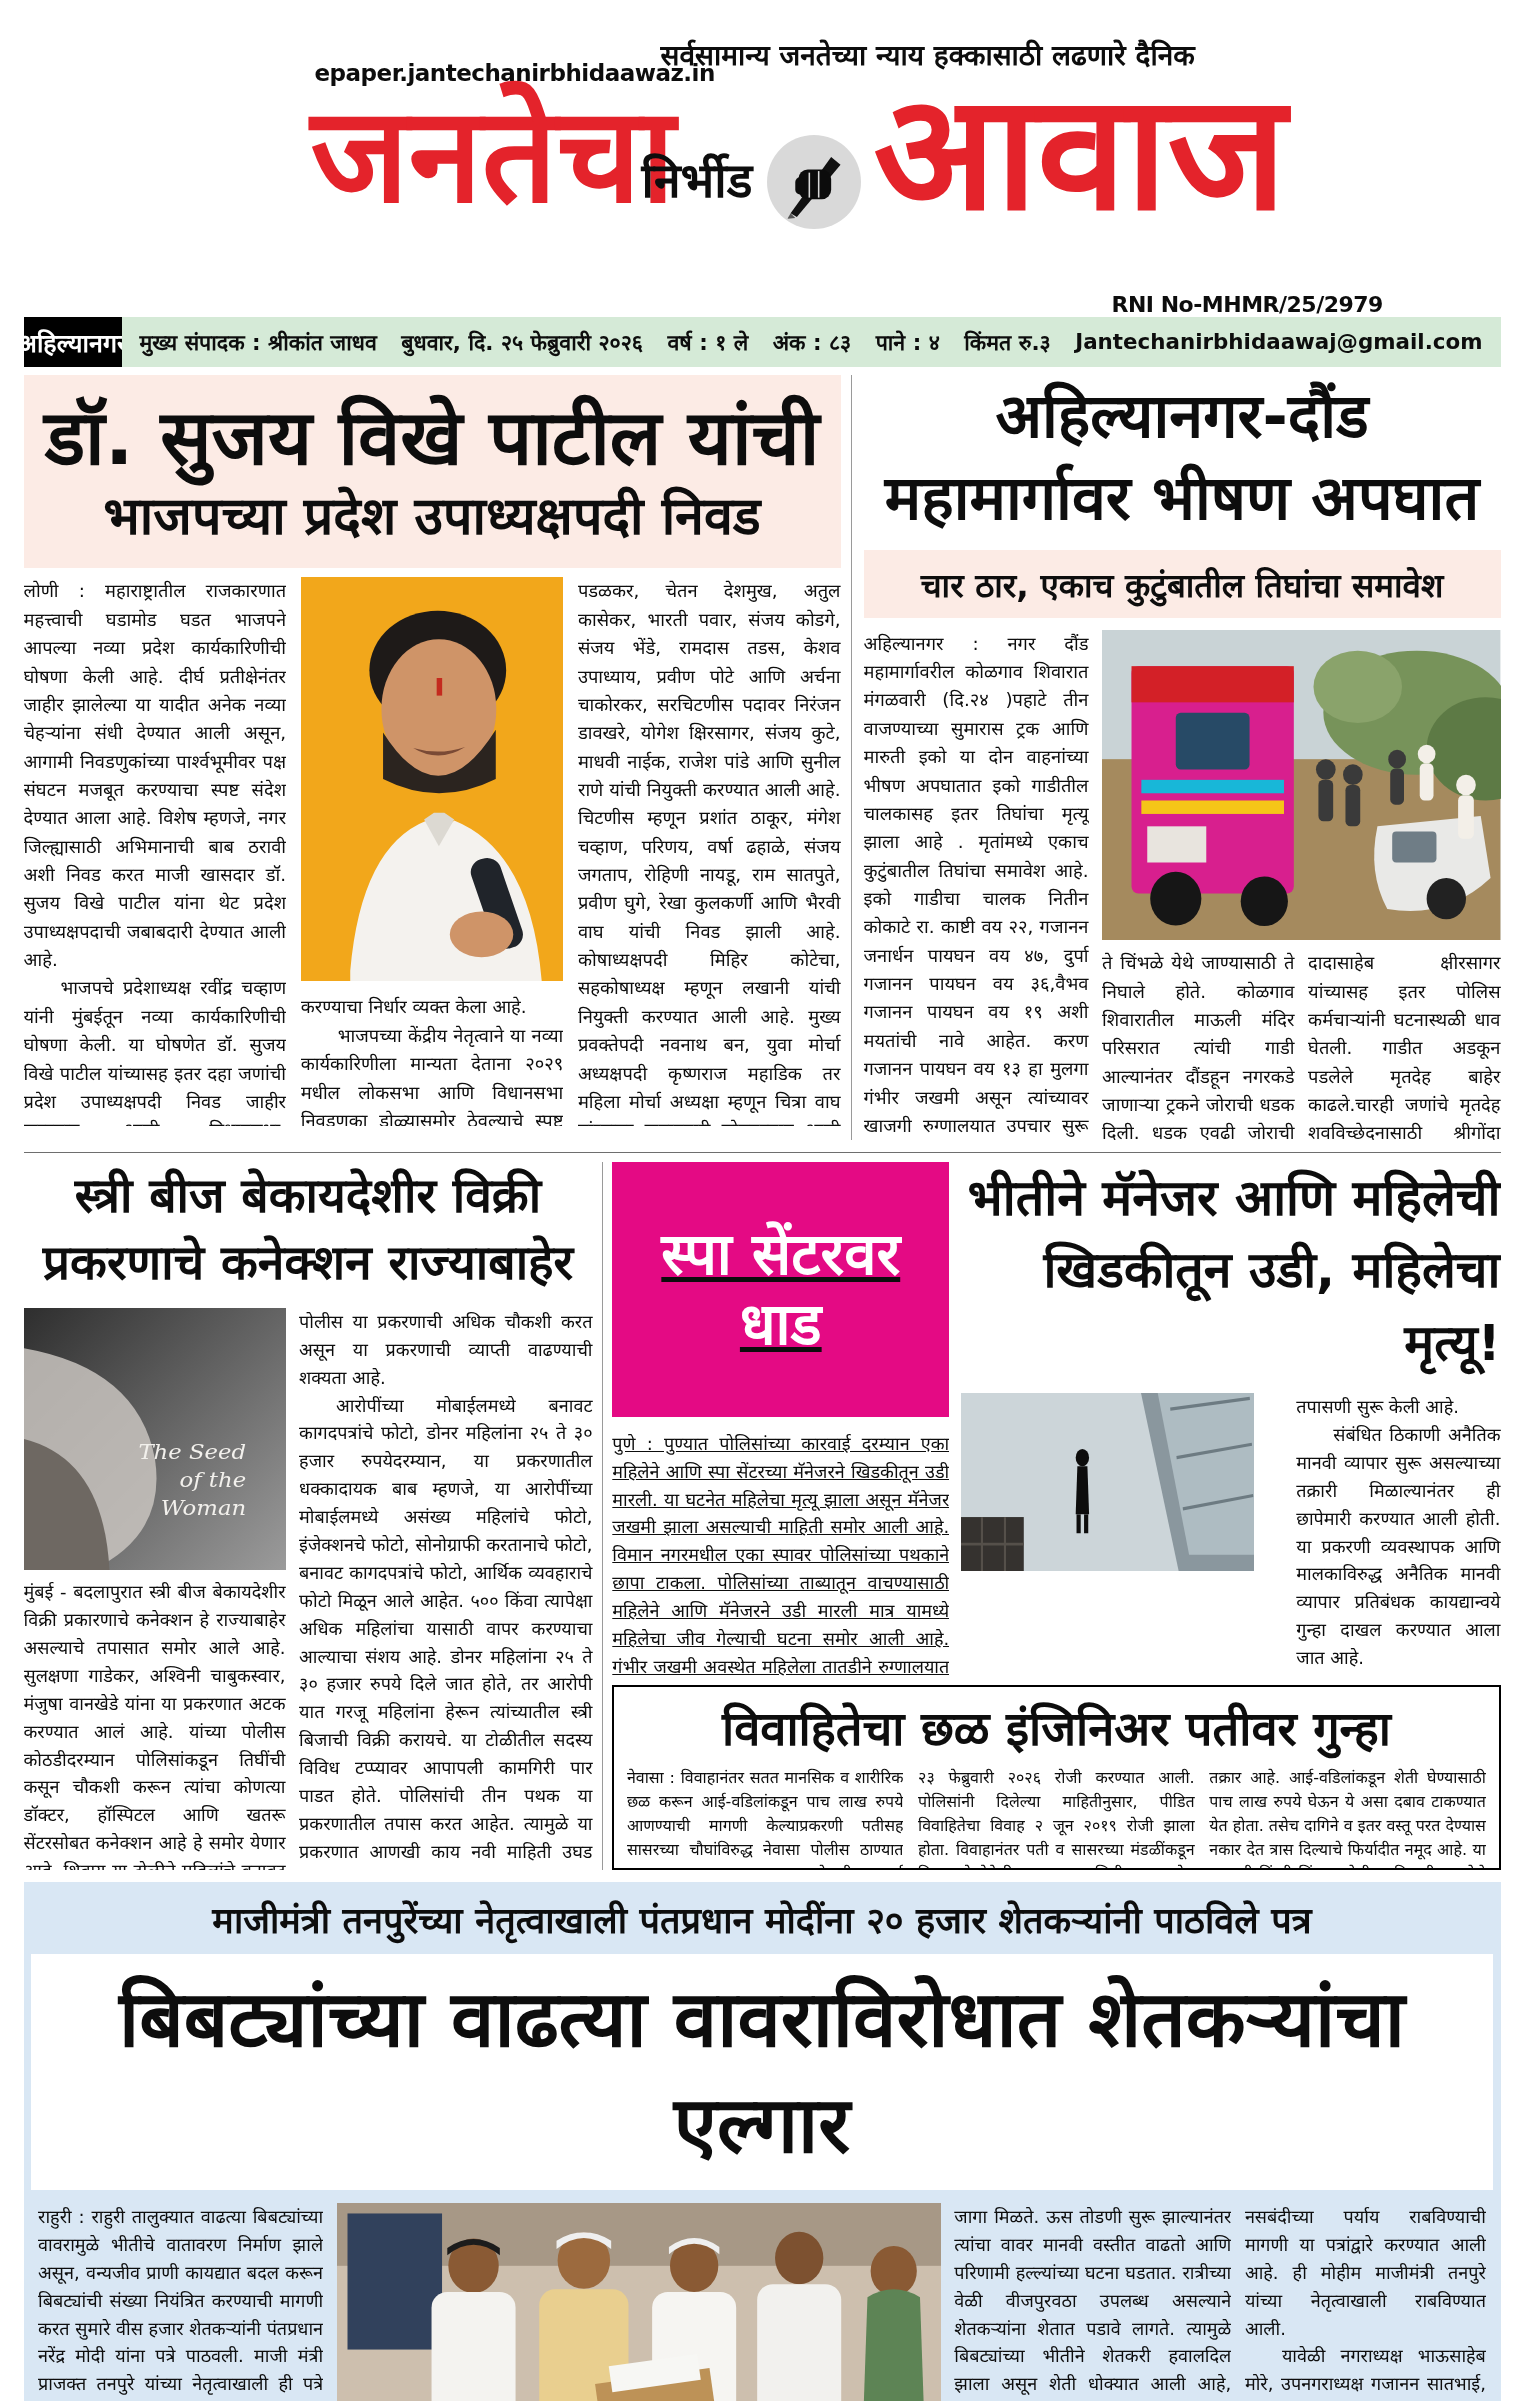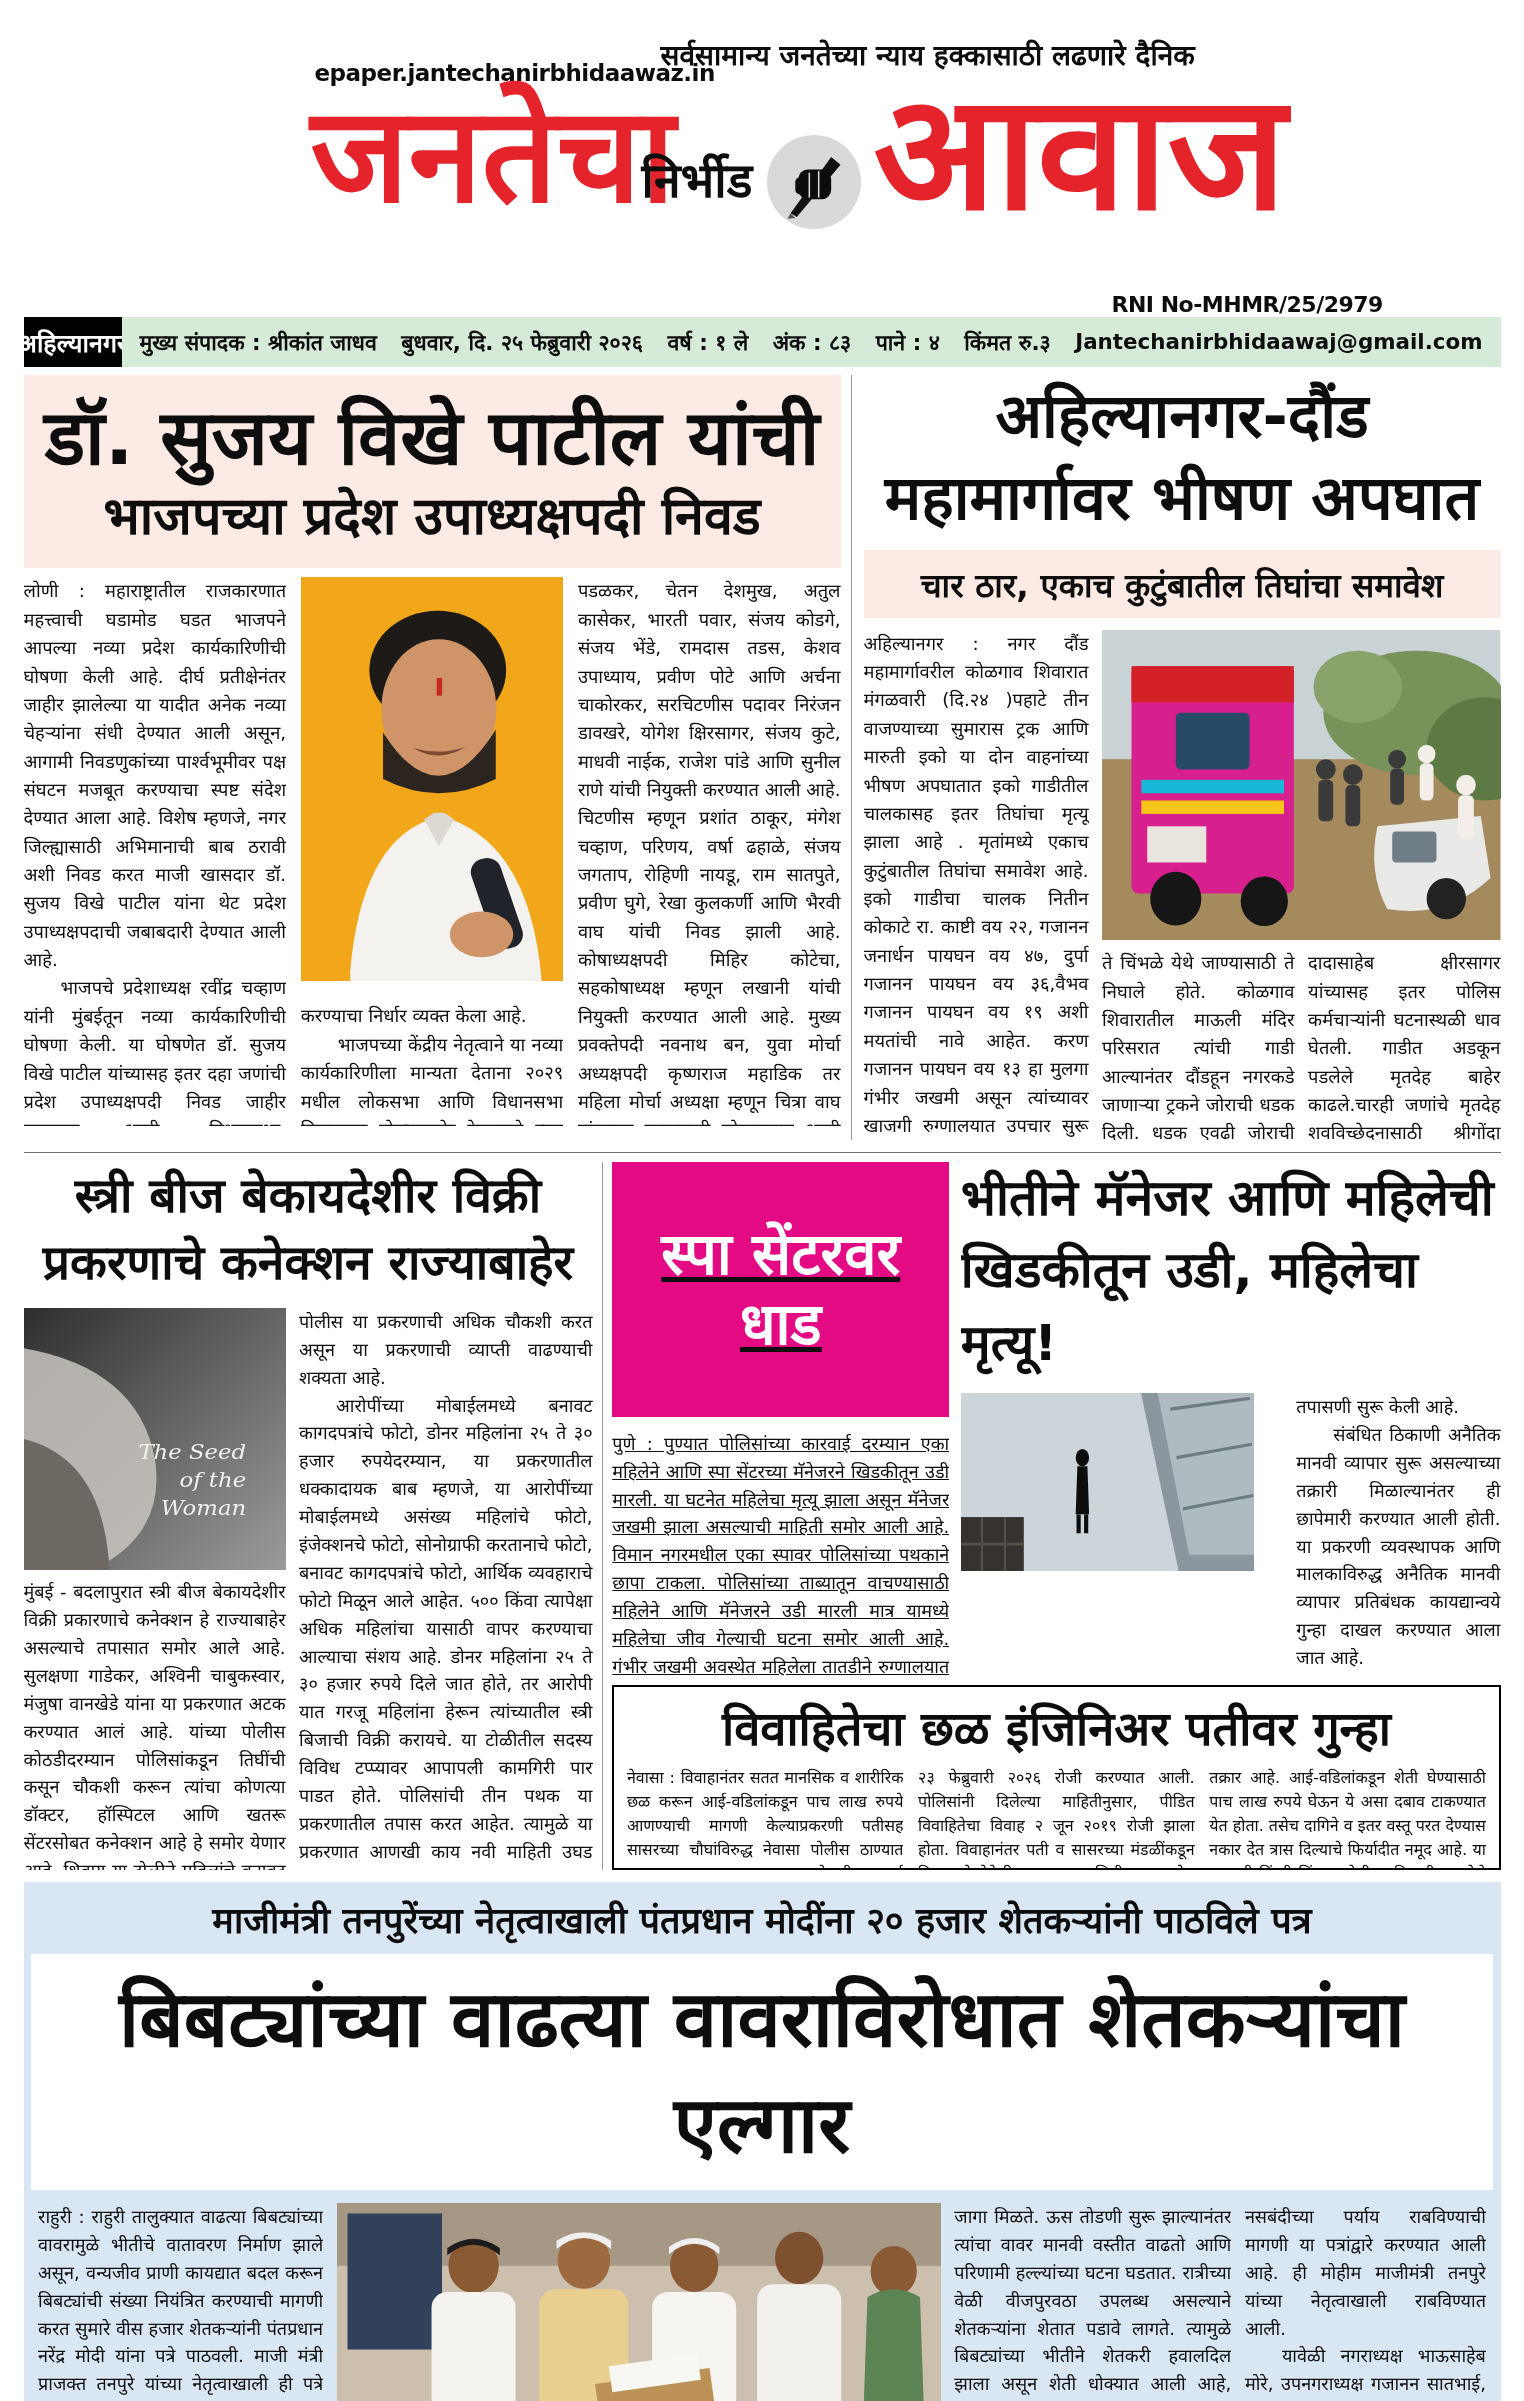--- a/index.html
+++ b/index.html
@@ -66,21 +66,21 @@
   .egg-col1{width:262px;flex:none;}
   .egg-col2{flex:1;overflow:hidden;}
 
   .mid-right{flex:1;border-left:1.6px solid #9a9a9a;margin-left:9.4px;padding-left:9.4px;display:flex;flex-direction:column;}
   .mid-top{display:flex;gap:11.5px;height:515px;overflow:hidden;}
   .spa-story{width:337px;flex:none;display:flex;flex-direction:column;text-decoration:underline;}
   .spa-banner{background:var(--spa-pink);color:#fff;text-align:center;font-size:58px;font-weight:800;
               padding:58px 5.2px;line-height:1.2;}
   .spa-body{margin-top:12.6px;flex:1;overflow:hidden;}
   .jump-story{flex:1;display:flex;flex-direction:column;overflow:hidden;}
-  .jump-head{font-size:50px;font-weight:800;line-height:1.45;text-align:left;}
+  .jump-head{font-size:50px;font-weight:800;line-height:1.45;text-align:right;}
   .jump-row{display:flex;gap:11.5px;margin-top:13.6px;}
   .jump-photo{width:293px;height:178px;flex:none;}
   .jump-coltxt{flex:1;overflow:hidden;}
   .jump-more{margin-top:10.5px;column-count:2;column-gap:13.6px;flex:1;overflow:hidden;}
 
   .harass-box{border:2.1px solid #000;margin-top:8.4px;flex:1;padding:7.3px 12.6px;overflow:hidden;}
   .harass-head{text-align:center;font-size:47px;font-weight:800;}
   .harass-cols{display:flex;gap:14.6px;margin-top:7.3px;}
   .harass-cols>div{flex:1;font-size:16px;line-height:1.5;text-align:justify;overflow:hidden;}
 
@@ -155,21 +155,21 @@
                 <ellipse cx="252" cy="255" rx="105" ry="135" fill="#cf9468"></ellipse>
                 <rect x="248" y="195" width="10" height="34" fill="#c42a1e"></rect>
                 <path d="M150 300 Q252 470 356 295 L356 390 Q252 445 150 390 Z" fill="#2b241f"></path>
                 <path d="M205 330 Q252 360 300 328 Q252 345 205 330 Z" fill="#7a4a35"></path>
                 <path d="M90 760 Q110 520 230 470 Q252 500 280 470 Q420 530 440 780 L90 780 Z" fill="#f4f2ee"></path>
                 <path d="M225 468 L252 520 L280 468 L262 455 L243 455 Z" fill="#dcd9d2"></path>
                 <rect x="330" y="540" width="56" height="180" rx="26" transform="rotate(-18 358 630)" fill="#20242a"></rect>
                 <ellipse cx="330" cy="690" rx="58" ry="44" fill="#cf9468"></ellipse>
               </svg>
             </div>
-            <p style="margin-top:21px;">करण्याचा निर्धार व्यक्त केला आहे.</p>
+            <p style="margin-top:12px;">करण्याचा निर्धार व्यक्त केला आहे.</p>
             <p>भाजपच्या केंद्रीय नेतृत्वाने या नव्या कार्यकारिणीला मान्यता देताना २०२९ मधील लोकसभा आणि विधानसभा निवडणुका डोळ्यासमोर ठेवल्याचे स्पष्ट संकेत दिले आहेत. संघटनात्मक बळकटी, नव्या नेतृत्वाला वाव आणि विविध सामाजिक घटकांपर्यंत पोहोच वाढवणे या उद्दिष्टांवर भर देण्यात आला आहे. नव्या चेहऱ्यांना दिलेली संधी ही आगामी राजकीय रणनीतीचा भाग मानली जात आहे. प्रदेश उपाध्यक्षपदी डॉ. सुजय विखे पाटील यांच्यासह गोपीचंद</p>
           </div>
           <div class="lead-col">
             <p>पडळकर, चेतन देशमुख, अतुल कासेकर, भारती पवार, संजय कोडगे, संजय भेंडे, रामदास तडस, केशव उपाध्याय, प्रवीण पोटे आणि अर्चना चाकोरकर, सरचिटणीस पदावर निरंजन डावखरे, योगेश क्षिरसागर, संजय कुटे, माधवी नाईक, राजेश पांडे आणि सुनील राणे यांची नियुक्ती करण्यात आली आहे. चिटणीस म्हणून प्रशांत ठाकूर, मंगेश चव्हाण, परिणय, वर्षा ढहाळे, संजय जगताप, रोहिणी नायडू, राम सातपुते, प्रवीण घुगे, रेखा कुलकर्णी आणि भैरवी वाघ यांची निवड झाली आहे. कोषाध्यक्षपदी मिहिर कोटेचा, सहकोषाध्यक्ष म्हणून लखानी यांची नियुक्ती करण्यात आली आहे. मुख्य प्रवक्तेपदी नवनाथ बन, युवा मोर्चा अध्यक्षपदी कृष्णराज महाडिक तर महिला मोर्चा अध्यक्षा म्हणून चित्रा वाघ यांच्यावर जबाबदारी सोपवण्यात आली आहे. या नव्या नियुक्त्यांमुळे भाजपच्या राज्य संघटनेत ताजेपणा आणि नवे नेतृत्व समोर आले आहे. जिल्हा ते राज्य असा प्रवास करत नेतृत्वाला मिळालेली संधी ही कार्यकर्त्यांसाठी प्रेरणादायी मानली जात आहे. आगामी निवडणुकांच्या पार्श्वभूमीवर संघटनात्मक शिस्त, विस्तार आणि प्रभावी जनसंपर्क यावर भर देत पक्ष पुढील वाटचाल करणार असल्याचे संकेत या घोषणेतून मिळत आहेत.</p>
           </div>
         </div>
       </div>
 
       <div class="accident-story">
         <div class="acc-h">अहिल्यानगर-दौंड</div>

